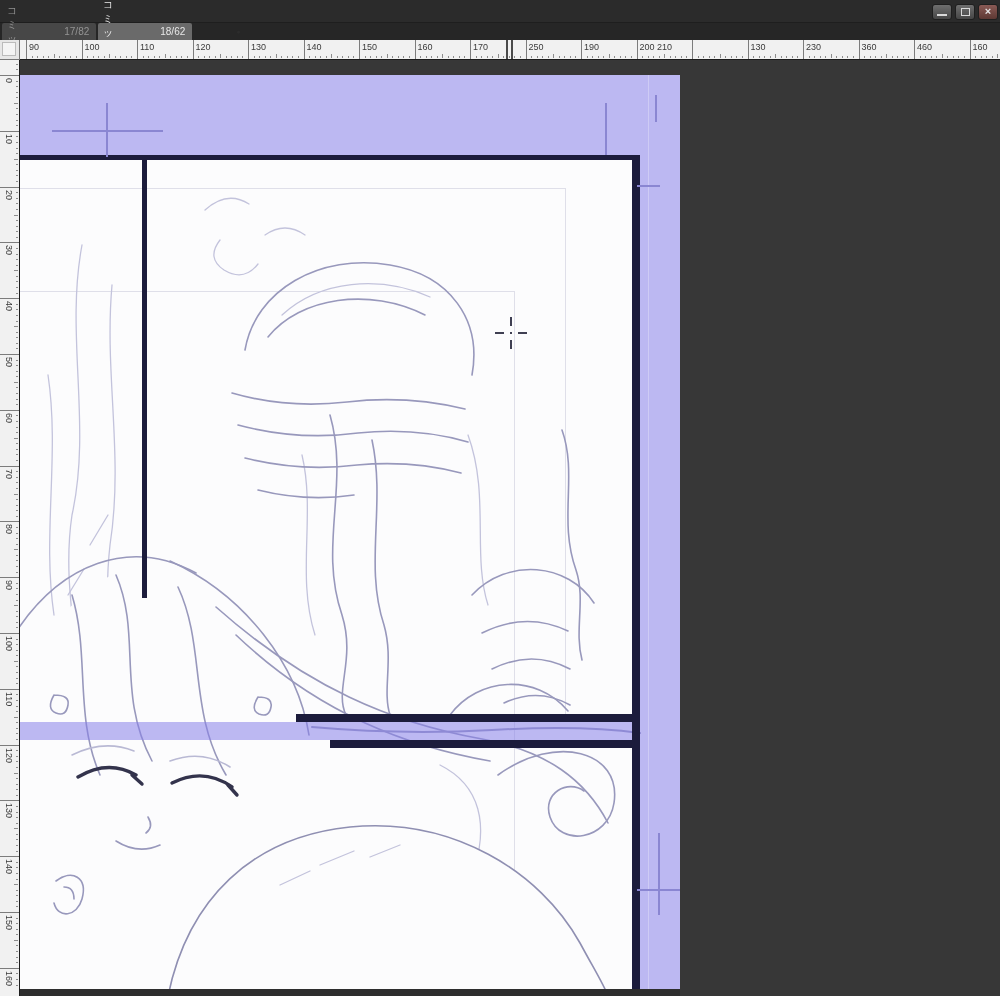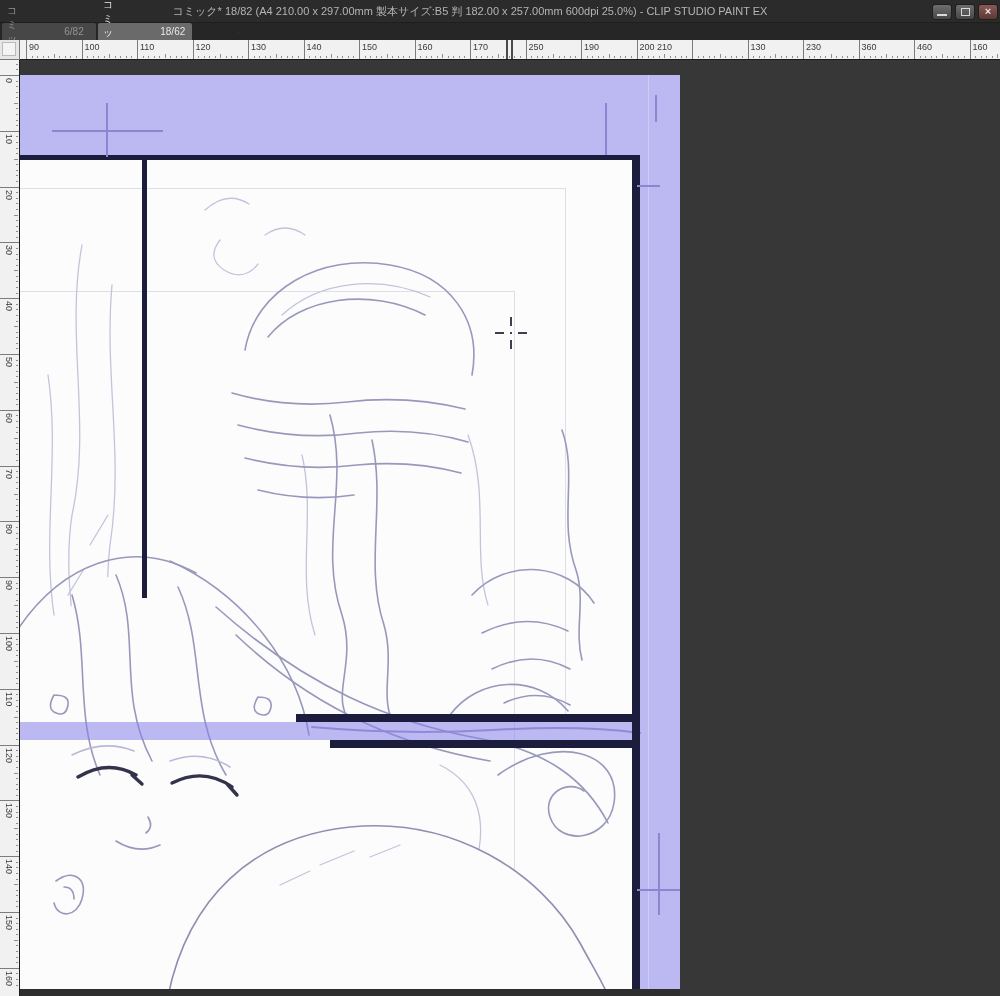--- a/index.html
+++ b/index.html
@@ -53,38 +53,37 @@
   .bleedline{position:absolute;width:1px;background:rgba(255,255,255,0.28);}
   #bottom-strip{position:absolute;left:-20px;top:929px;width:680px;height:7px;background:#2e2e2e;}
   
   #cursor{position:absolute;left:471px;top:253px;width:40px;height:40px;}
   .ch{position:absolute;background:#3f3f52;}
 </style>
 </head>
 <body>
 
 <div id="titlebar">
-  <div id="title-text">コミック* 18/82 (A4 210.00 x 297.00mm 製本サイズ:B5 判 182.00 x 257.00mm 600dpi 25.0%)  - CLIP STUDIO PAINT EX</div>
   <div id="win-controls">
     <div class="winbtn">
         <div class="glyph-min"></div>
       </div>
     <div class="winbtn">
         <div class="glyph-restore"></div>
       </div>
     <div class="winbtn close">
         <div class="glyph-close">×</div>
       </div>
   </div>
 </div>
 
 <div id="tabstrip">
   <div class="tab" id="tab-inactive">
     <span>コミック</span>
-    <span class="pages">6/82</span>
+    <span class="pages">17/82</span>
     <span class="tclose">×</span>
   </div>
   <div class="tab" id="tab-active">
     <span>コミック*</span>
     <span class="pages">18/62</span>
     <span class="tdot">●</span>
   </div>
 </div>
 
 <div id="ruler-corner"></div>

